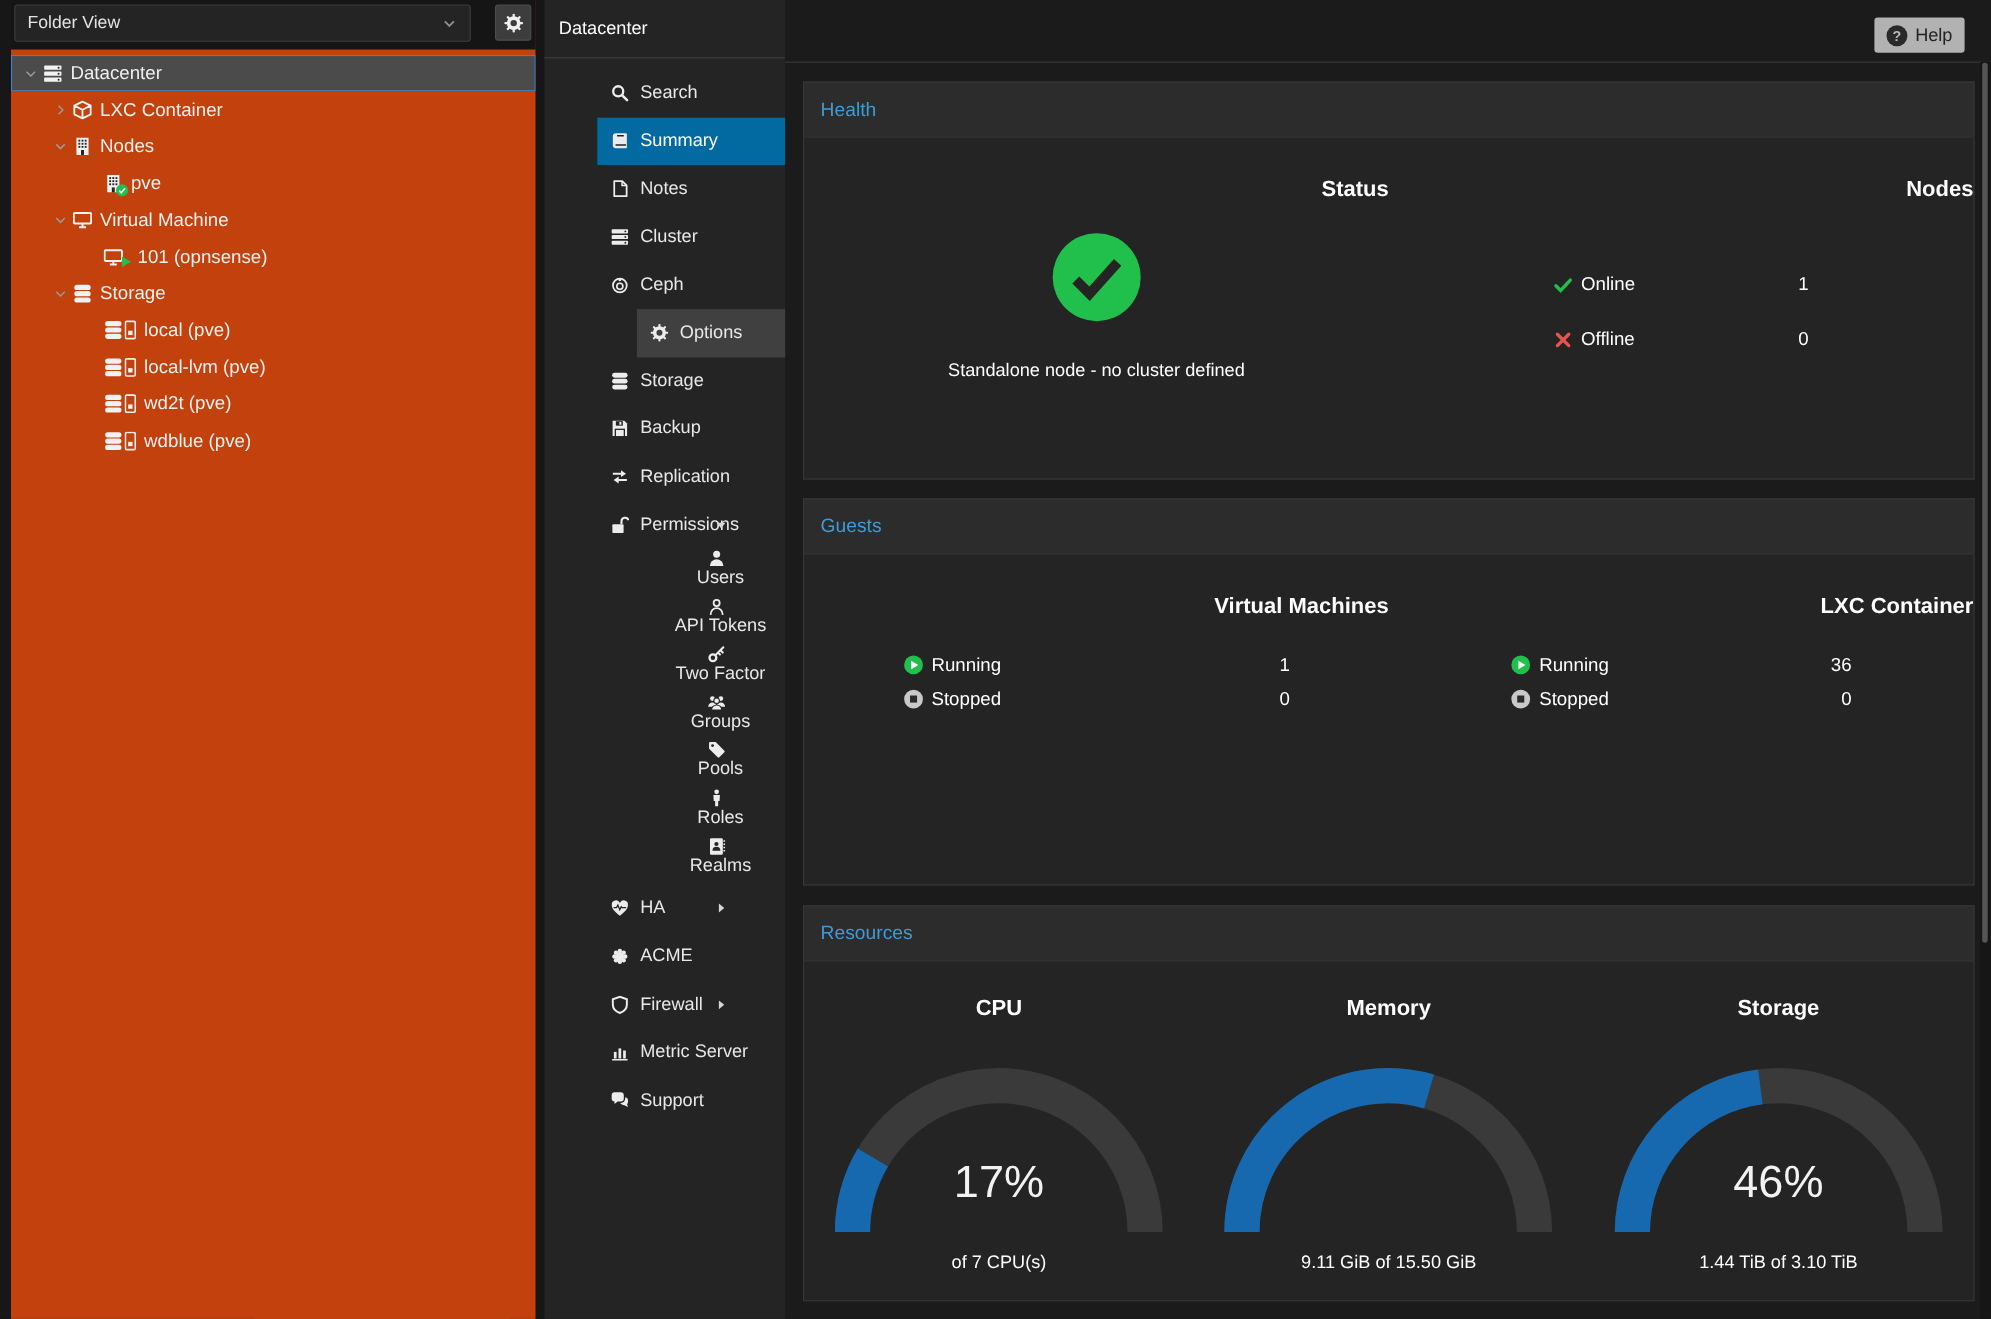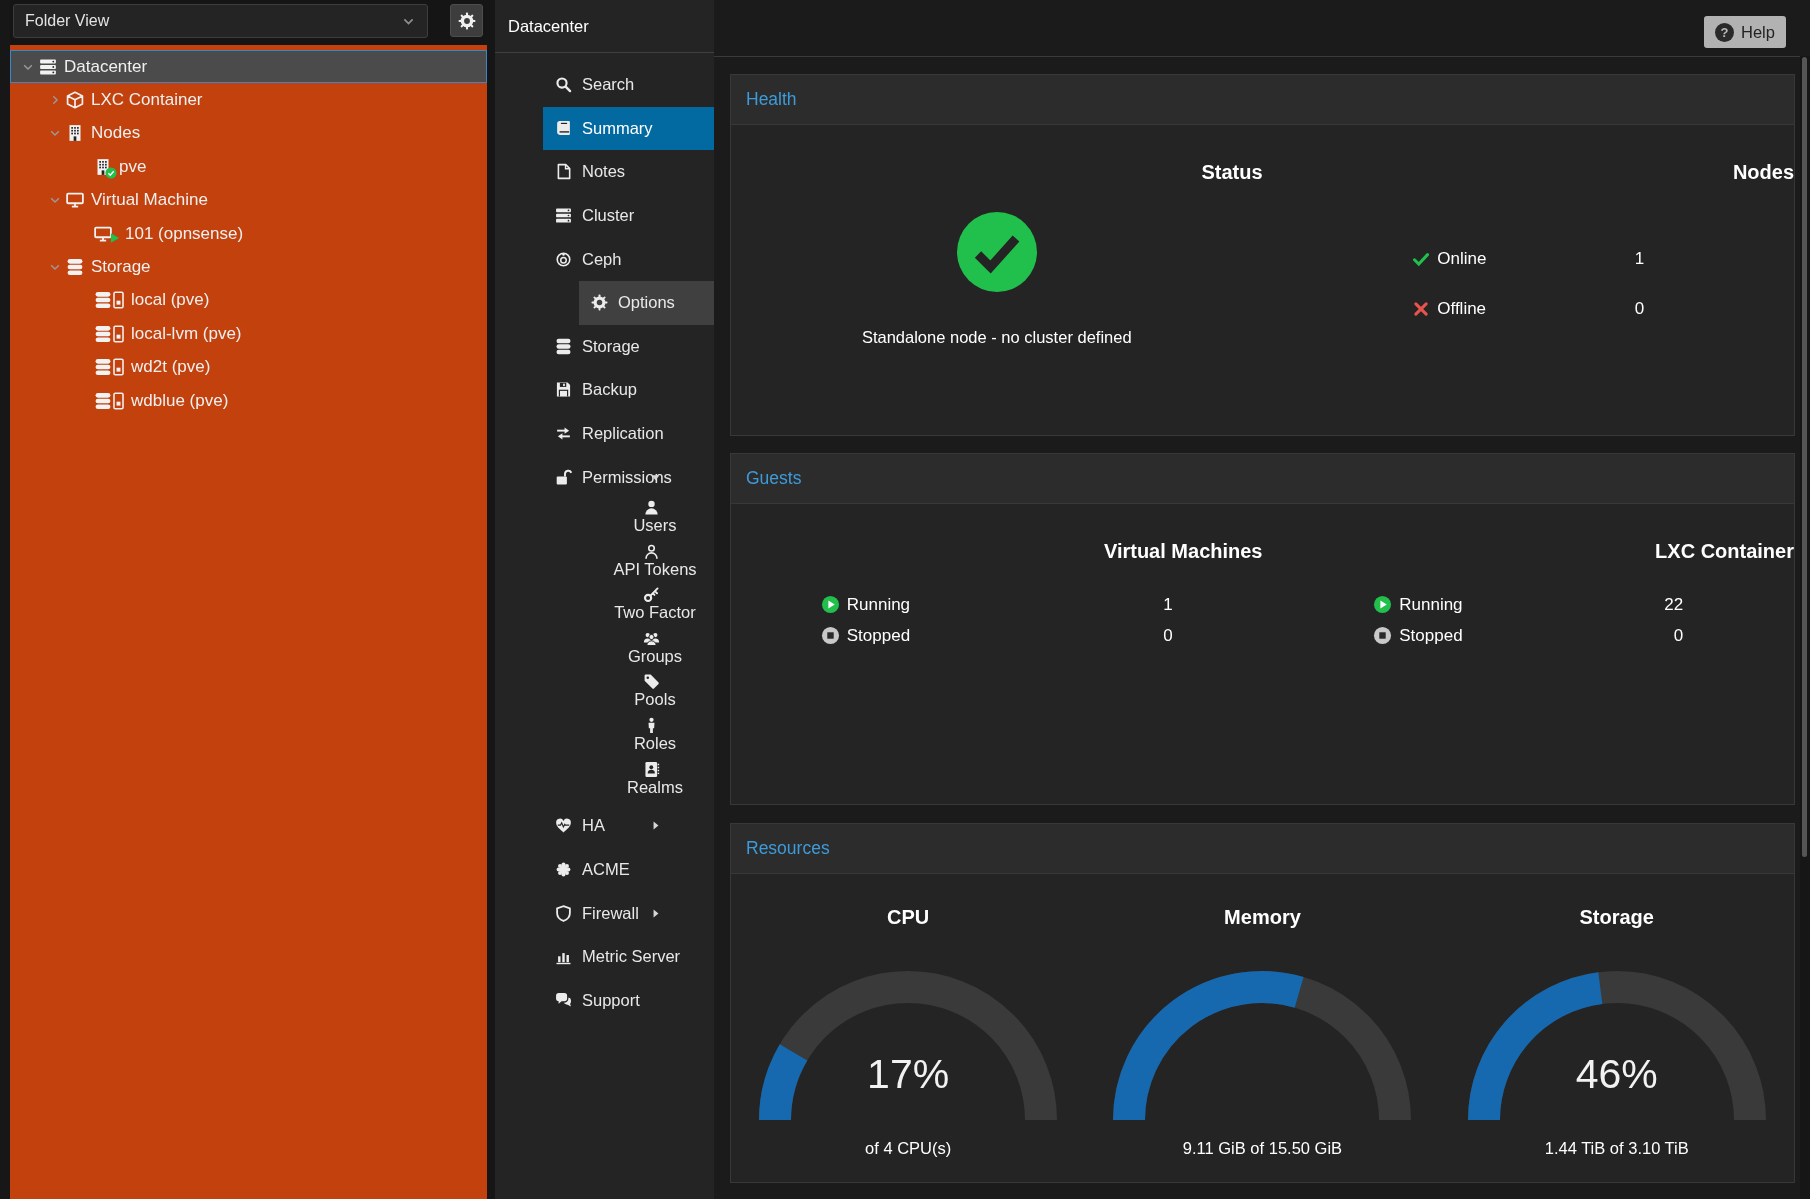--- a/index.html
+++ b/index.html
@@ -737,21 +737,21 @@
         <div class="half r lxc-col">
           <div class="col-heading">LXC Container</div>
           <div class="g-rows">
             <div class="stat-row">
               <span class="sicon" style="color:#21bf4b">
                 <svg width="19" height="19">
                     <use href="#i-play-circle"></use>
                   </svg>
                 </span>
               <span>Running</span>
-              <span class="sval">22</span>
+              <span class="sval">36</span>
             </div>
             <div class="stat-row">
               <span class="sicon" style="color:#c9c9c9">
                 <svg width="19" height="19">
                     <use href="#i-stop-circle"></use>
                   </svg>
                 </span>
               <span>Stopped</span>
               <span class="sval">0</span>
             </div>
@@ -767,21 +767,21 @@
       <div class="panel-body" id="gauges-body">
           <div class="third c0">
             <div class="gauge-heading">CPU</div>
             <div class="gauge-wrap">
               <svg width="300" height="152" viewBox="0 0 300 152">
                 <path d="M 17 150 A 133 133 0 0 1 283 150" fill="none" stroke="#3a3a3a" stroke-width="32"></path>
                 <path d="M 17 150 A 133 133 0 0 1 35.52 82.30" fill="none" stroke="#1668af" stroke-width="32"></path>
               </svg>
               <div class="gauge-pct">17%</div>
             </div>
-            <div class="gauge-caption">of 4 CPU(s)</div>
+            <div class="gauge-caption">of 7 CPU(s)</div>
           </div>
           <div class="third c1">
             <div class="gauge-heading">Memory</div>
             <div class="gauge-wrap">
               <svg width="300" height="152" viewBox="0 0 300 152">
                 <path d="M 17 150 A 133 133 0 0 1 283 150" fill="none" stroke="#3a3a3a" stroke-width="32"></path>
                 <path d="M 17 150 A 133 133 0 0 1 187.11 22.28" fill="none" stroke="#1668af" stroke-width="32"></path>
               </svg>
             </div>
             <div class="gauge-caption">9.11 GiB of 15.50 GiB</div>

